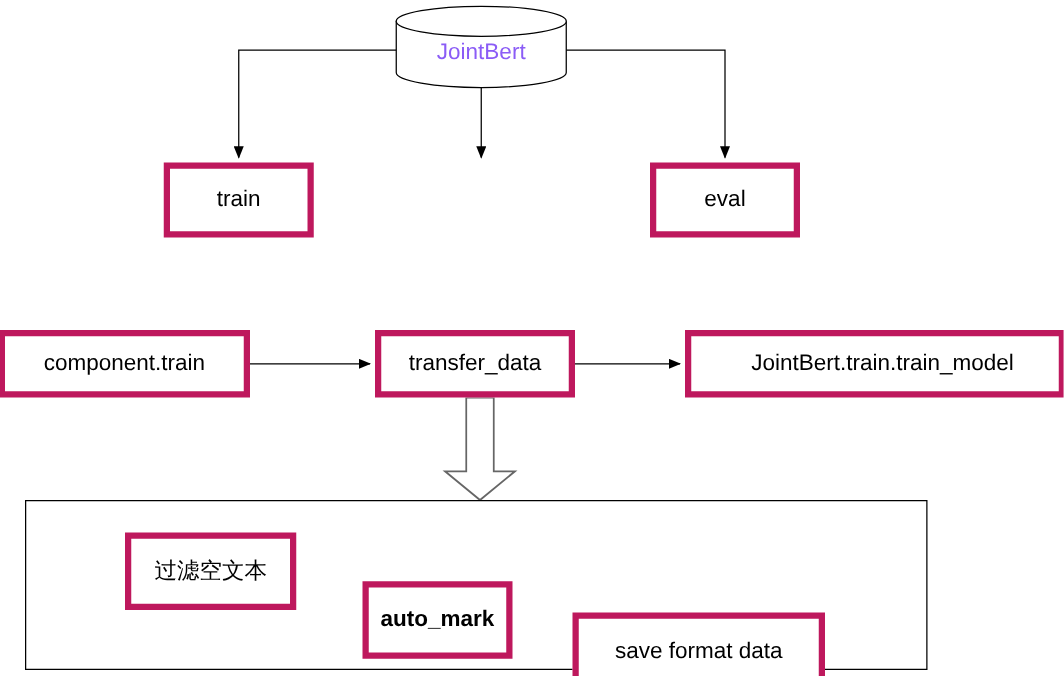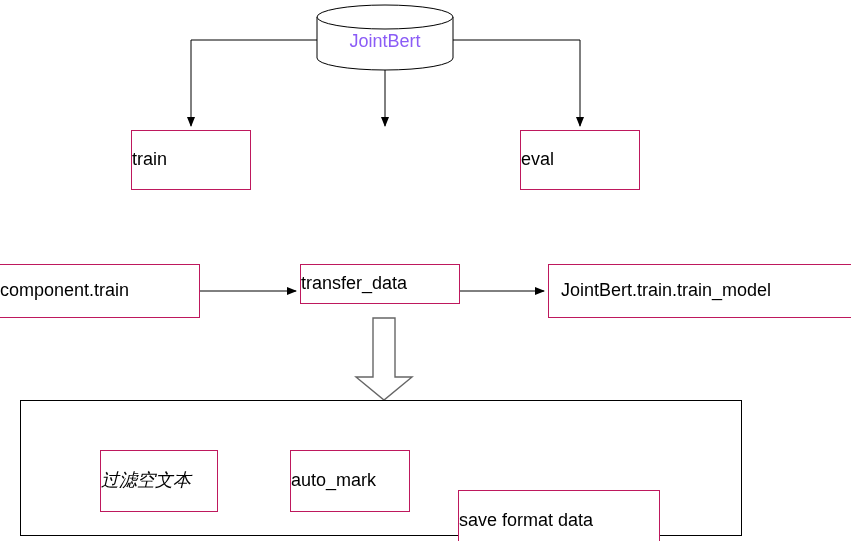--- a/index.html
+++ b/index.html
@@ -20,25 +20,25 @@
   .svg-layer {
     position: absolute;
     left: 0;
     top: 0;
     width: 851px;
     height: 541px;
   }
   .node {
     position: absolute;
     box-sizing: border-box;
-    border: 1px solid #be185d;
+    border: 5px solid #be185d;
     background: #ffffff;
     display: flex;
     align-items: center;
-    justify-content: flex-start;
+    justify-content: center;
     font-family: "Liberation Sans", sans-serif;
     font-size: 18px;
     color: #000000;
     line-height: 1.1;
     white-space: nowrap;
     z-index: 3;
   }
   .group-box {
     position: absolute;
     box-sizing: border-box;
@@ -107,35 +107,35 @@
 
 
   <div class="node" style="left:520px; top:130px; width:120px; height:60px;">
     <span>eval</span>
   </div>
 
   <div class="node" style="left:-1px; top:264px; width:201px; height:54px;">
     <span>component.train</span>
   </div>
 
-  <div class="node" style="left:300px; top:264px; width:160px; height:40px;">
+  <div class="node" style="left:300px; top:264px; width:160px; height:54px;">
     <span>transfer_data</span>
   </div>
 
   <div class="node" style="left:548px; top:264px; width:304px; height:54px;padding-left:12px;">
     <span>JointBert.train.train_model</span>
   </div>
 
   <div class="group-box" style="left:20px; top:400px; width:722px; height:136px;"></div>
 
-  <div class="node" style="left:100px; top:450px; width:118px; height:62px;font-style:italic;">
+  <div class="node" style="left:100px; top:426px; width:137px; height:62px;">
     <span>过滤空文本</span>
   </div>
 
-  <div class="node" style="left:290px; top:450px; width:120px; height:62px;">
+  <div class="node" style="left:290px; top:465px; width:120px; height:62px;font-weight:bold;">
     <span>auto_mark</span>
   </div>
 
   <div class="node" style="left:458px; top:450px; width:202px; height:62px;margin-top:40px;">
     <span>save format data</span>
   </div>
 
 </div>
 
 </body></html>

